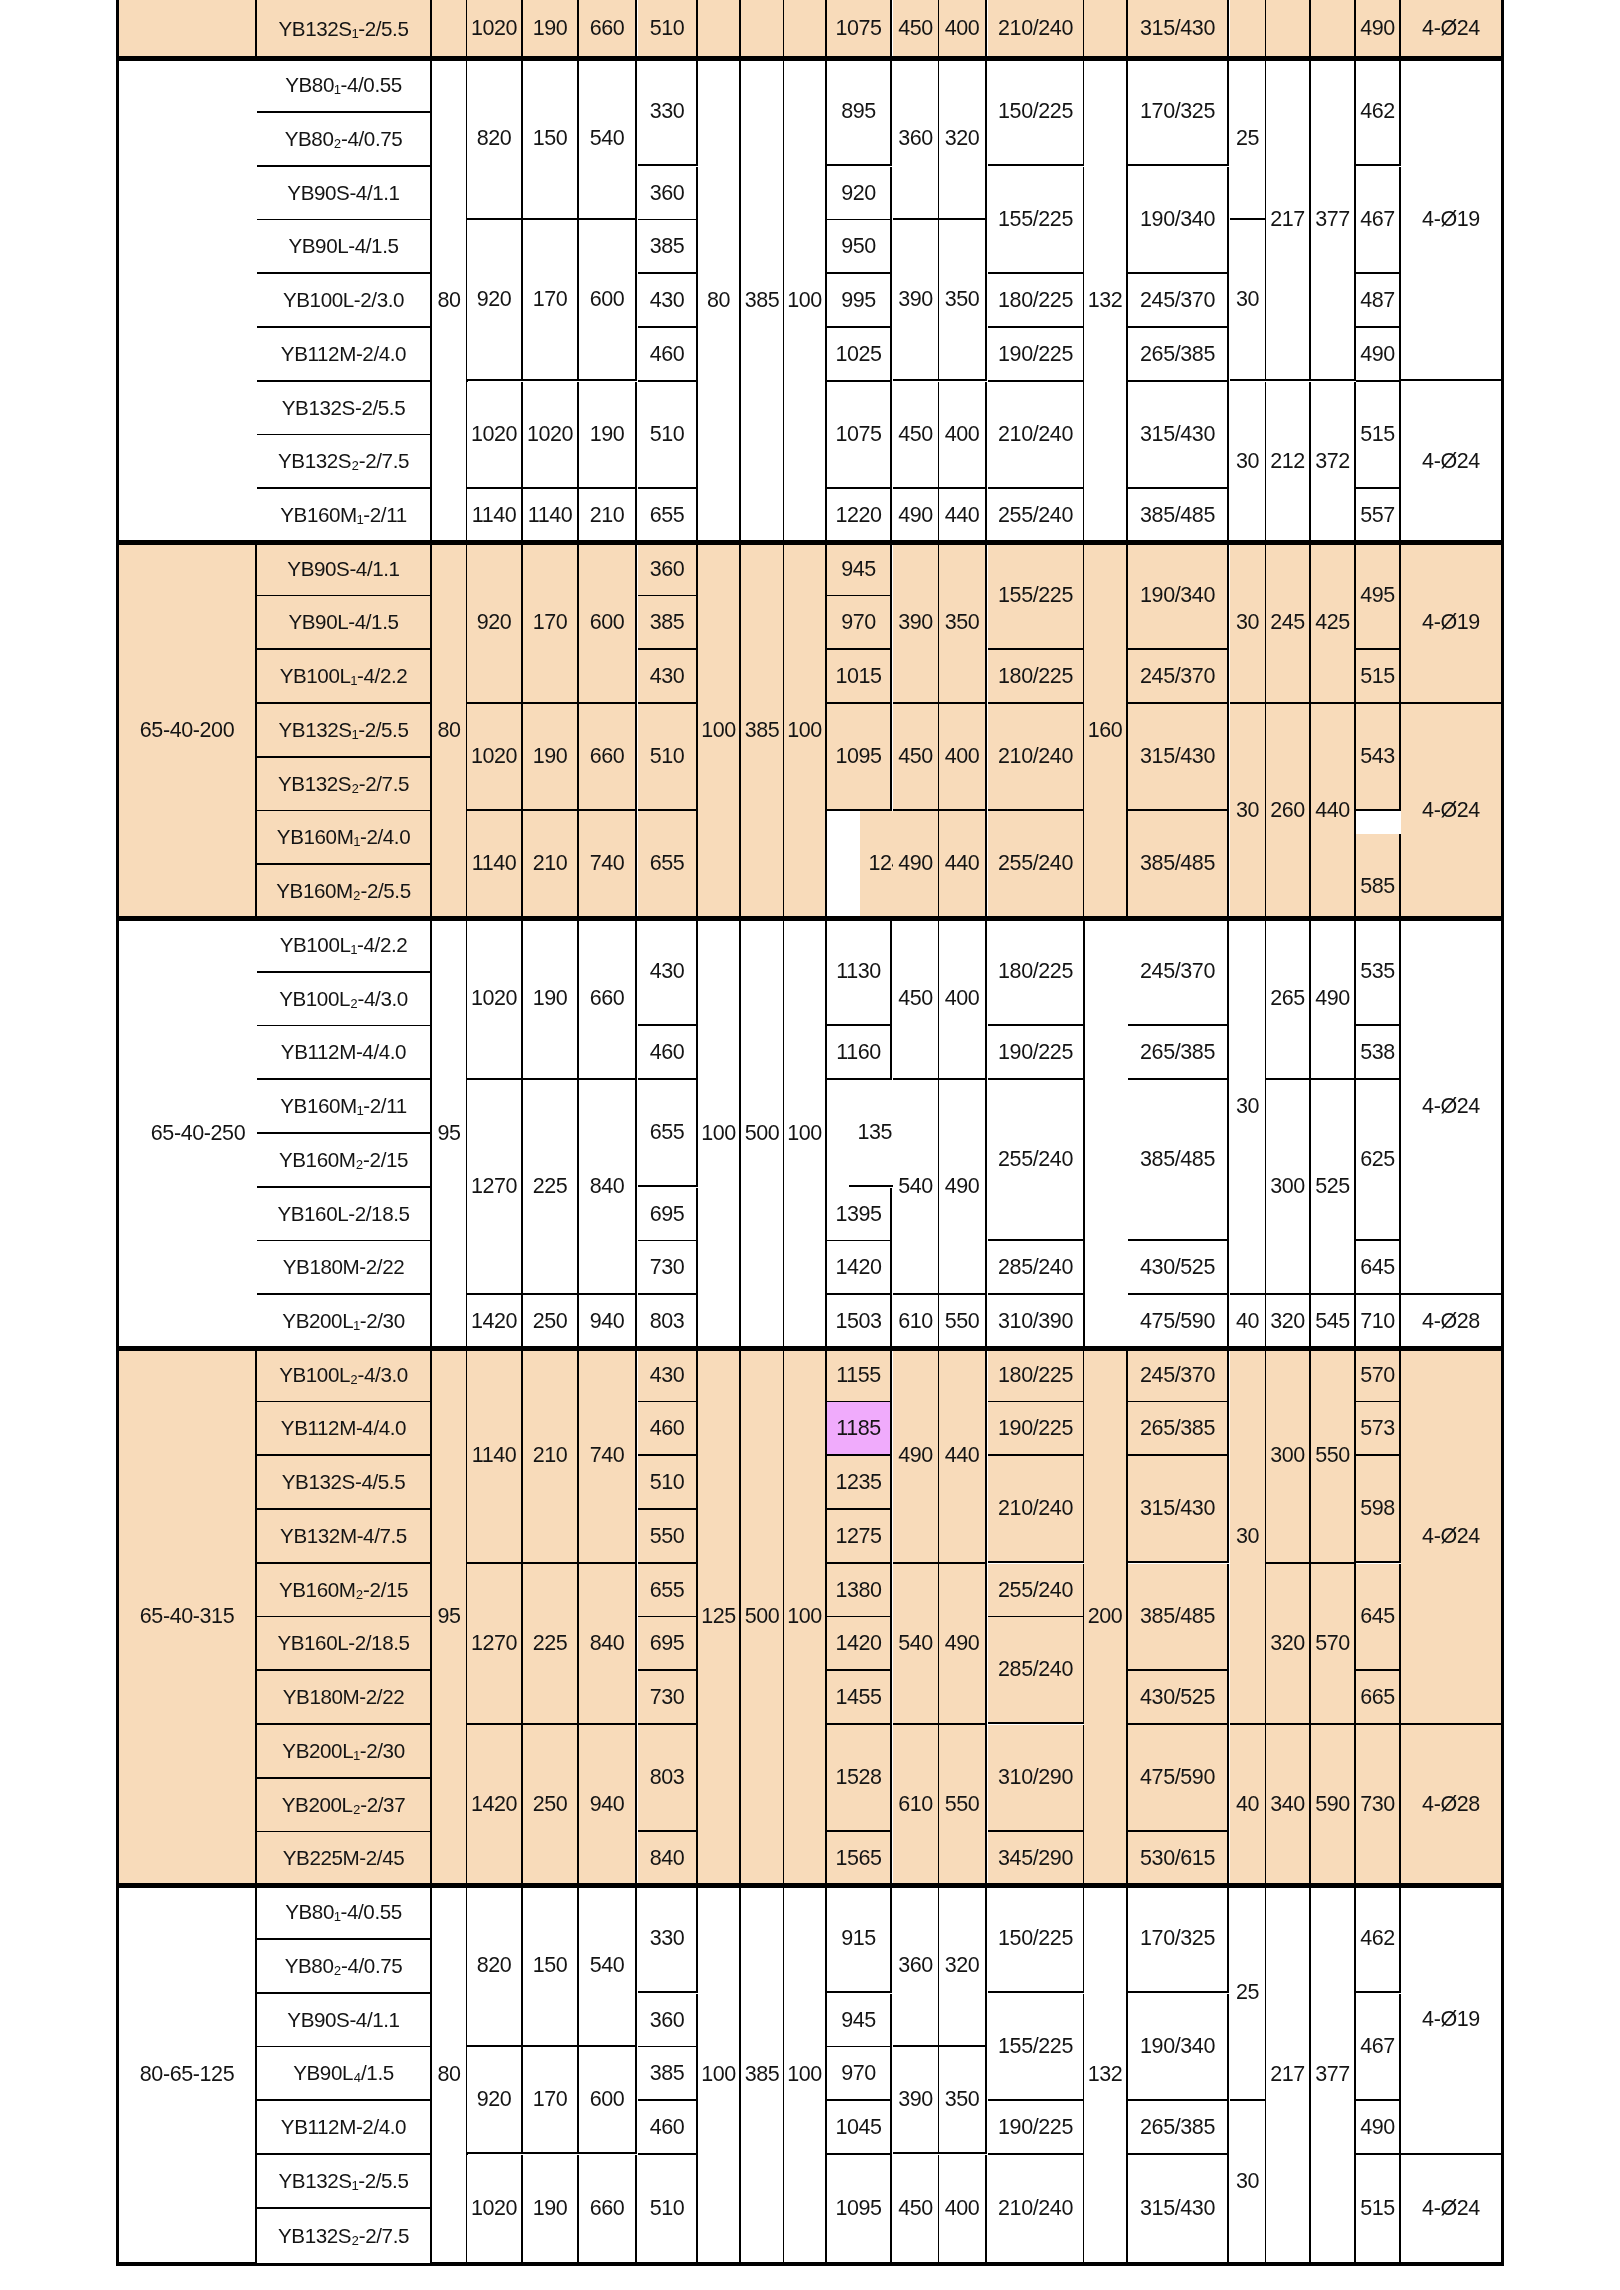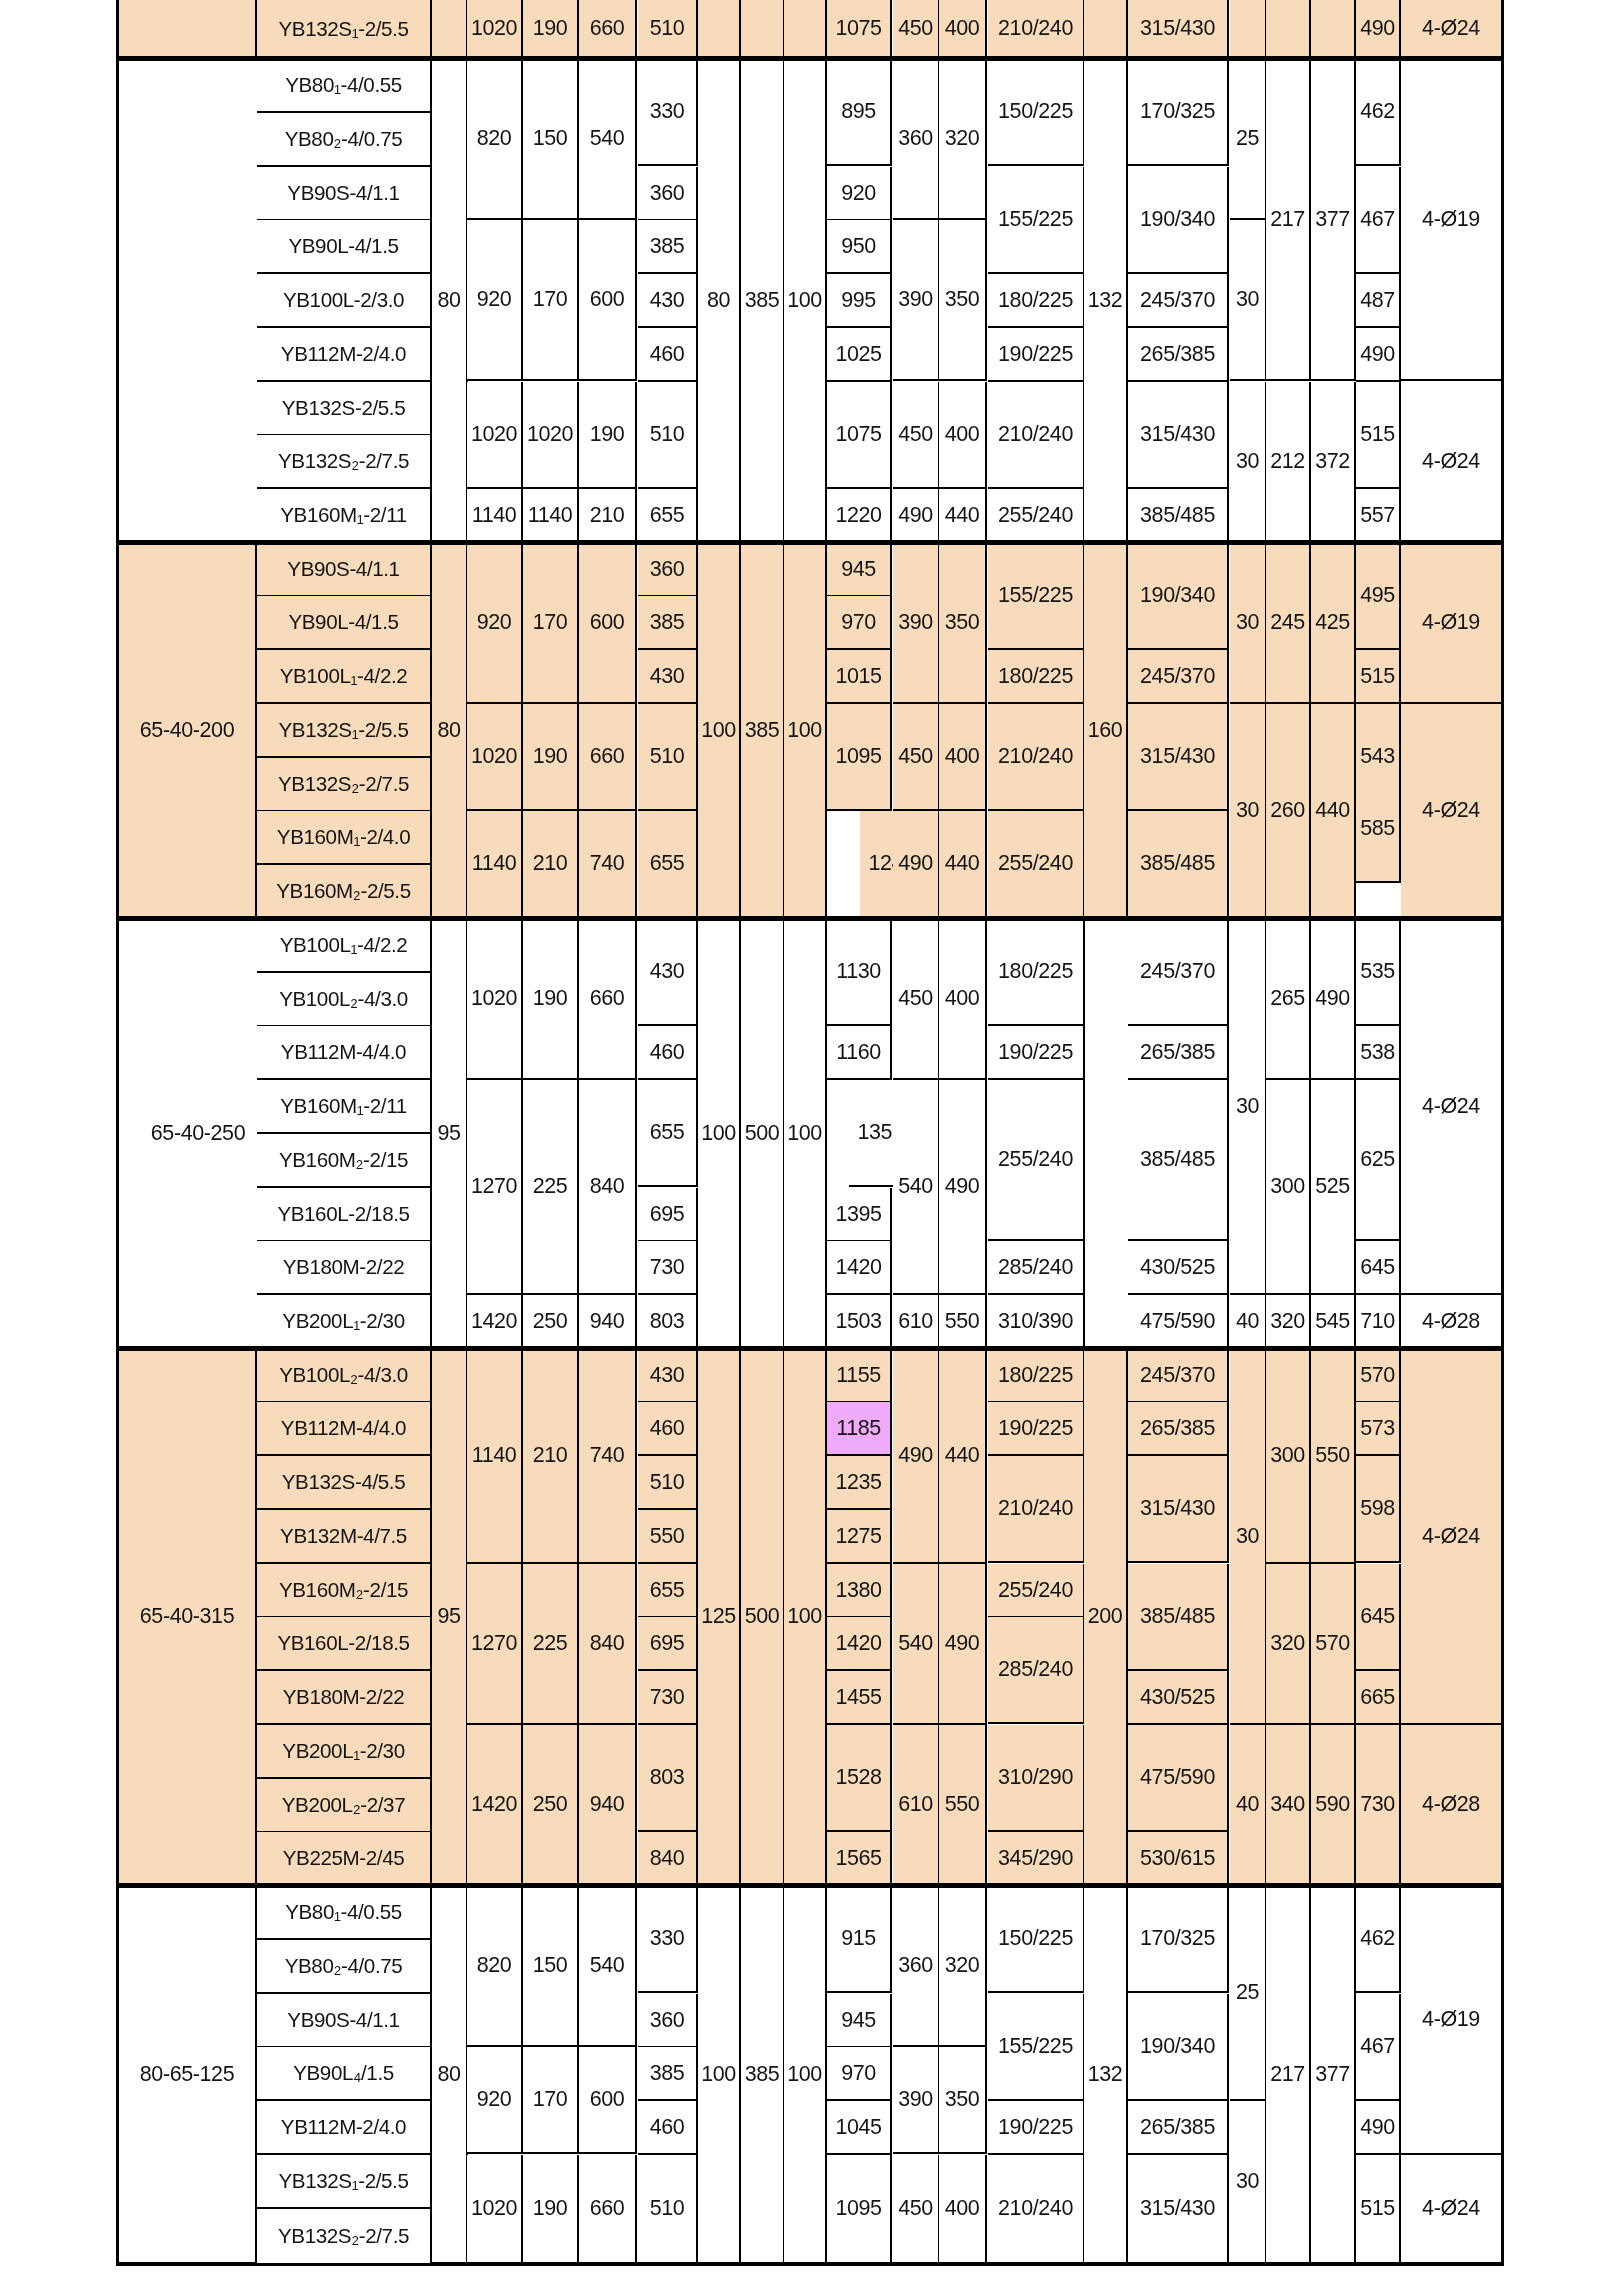--- a/index.html
+++ b/index.html
@@ -164,21 +164,21 @@
       <div class="cell br bb num" style="left: 1009px; top: 811px; width: 101px; height: 107px; background: rgb(248, 219, 186); color: rgb(20, 20, 20);">385/485</div>
       <div class="cell br bb num" style="left: 1111px; top: 543px; width: 37px; height: 161px; background: rgb(248, 219, 186); color: rgb(20, 20, 20);">30</div>
       <div class="cell br bb num" style="left: 1111px; top: 704px; width: 37px; height: 215px; background: rgb(248, 219, 186); color: rgb(20, 20, 20);">30</div>
       <div class="cell br bb num" style="left: 1147px; top: 543px; width: 45px; height: 161px; background: rgb(248, 219, 186); color: rgb(20, 20, 20);">245</div>
       <div class="cell br bb num" style="left: 1147px; top: 704px; width: 45px; height: 215px; background: rgb(248, 219, 186); color: rgb(20, 20, 20);">260</div>
       <div class="cell br bb num" style="left: 1192px; top: 543px; width: 45px; height: 161px; background: rgb(248, 219, 186); color: rgb(20, 20, 20);">425</div>
       <div class="cell br bb num" style="left: 1192px; top: 704px; width: 45px; height: 215px; background: rgb(248, 219, 186); color: rgb(20, 20, 20);">440</div>
       <div class="cell br bb num" style="left: 1237px; top: 543px; width: 45px; height: 107px; background: rgb(248, 219, 186); color: rgb(20, 20, 20);">495</div>
       <div class="cell br bb num" style="left: 1237px; top: 650px; width: 45px; height: 54px; background: rgb(248, 219, 186); color: rgb(20, 20, 20);">515</div>
       <div class="cell br bb num" style="left: 1237px; top: 704px; width: 45px; height: 107px; background: rgb(248, 219, 186); color: rgb(20, 20, 20);">543</div>
-      <div class="cell br bb num" style="left: 1237px; top: 776px; width: 45px; height: 107px; background: rgb(248, 219, 186); color: rgb(20, 20, 20);">585</div>
+      <div class="cell br bb num" style="left: 1237px; top: 834px; width: 45px; height: 107px; background: rgb(248, 219, 186); color: rgb(20, 20, 20);">585</div>
       <div class="cell bb num" style="left: 1282px; top: 543px; width: 100px; height: 161px; background: rgb(248, 219, 186); color: rgb(20, 20, 20);">4-Ø19</div>
       <div class="cell bb num" style="left: 1282px; top: 704px; width: 100px; height: 215px; background: rgb(248, 219, 186); color: rgb(20, 20, 20);">4-Ø24</div>
       <div class="cell br bb pump" style="left: 0px; top: 919px; width: 160px; height: 430px; background: rgb(255, 255, 255); color: rgb(20, 20, 20);">65-40-250</div>
       <div class="cell br bb model" style="left: 138px; top: 919px; width: 175px; height: 54px; background: rgb(255, 255, 255); color: rgb(20, 20, 20);">YB100L₁-4/2.2</div>
       <div class="cell br bb model" style="left: 138px; top: 973px; width: 175px; height: 54px; background: rgb(255, 255, 255); color: rgb(20, 20, 20);">YB100L₂-4/3.0</div>
       <div class="cell br bb model" style="left: 138px; top: 1026px; width: 175px; height: 54px; background: rgb(255, 255, 255); color: rgb(20, 20, 20);">YB112M-4/4.0</div>
       <div class="cell br bb model" style="left: 138px; top: 1080px; width: 175px; height: 54px; background: rgb(255, 255, 255); color: rgb(20, 20, 20);">YB160M₁-2/11</div>
       <div class="cell br bb model" style="left: 138px; top: 1134px; width: 175px; height: 54px; background: rgb(255, 255, 255); color: rgb(20, 20, 20);">YB160M₂-2/15</div>
       <div class="cell br bb model" style="left: 138px; top: 1188px; width: 175px; height: 54px; background: rgb(255, 255, 255); color: rgb(20, 20, 20);">YB160L-2/18.5</div>
       <div class="cell br bb model" style="left: 138px; top: 1241px; width: 175px; height: 54px; background: rgb(255, 255, 255); color: rgb(20, 20, 20);">YB180M-2/22</div>

